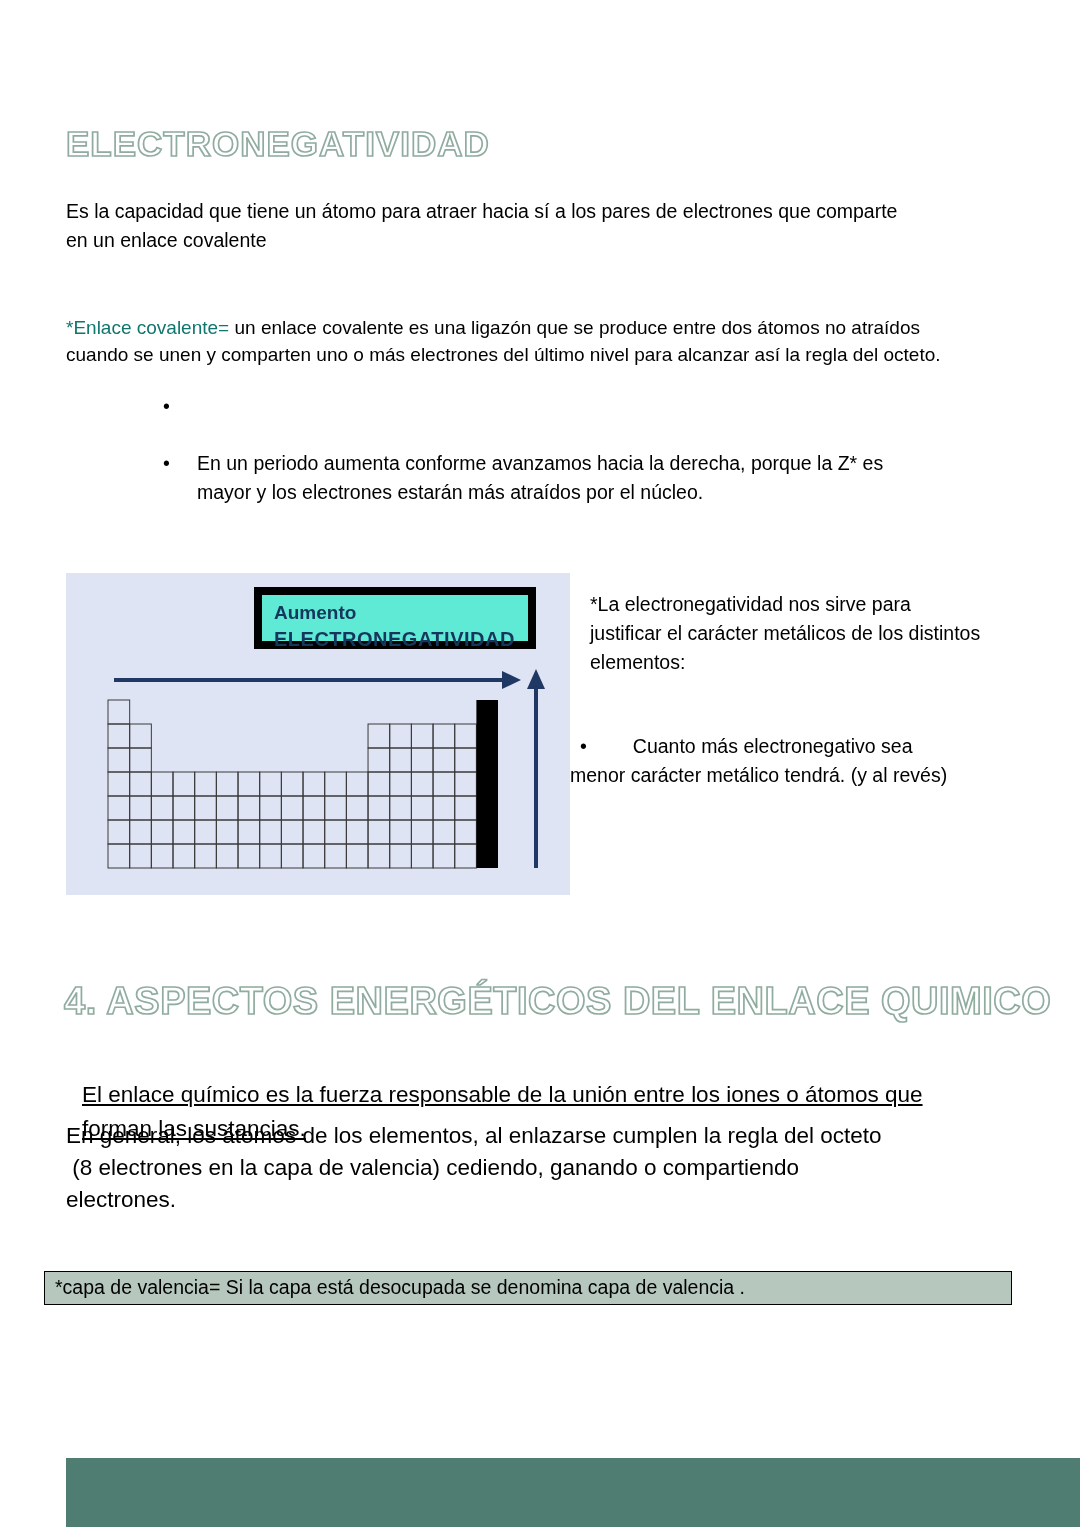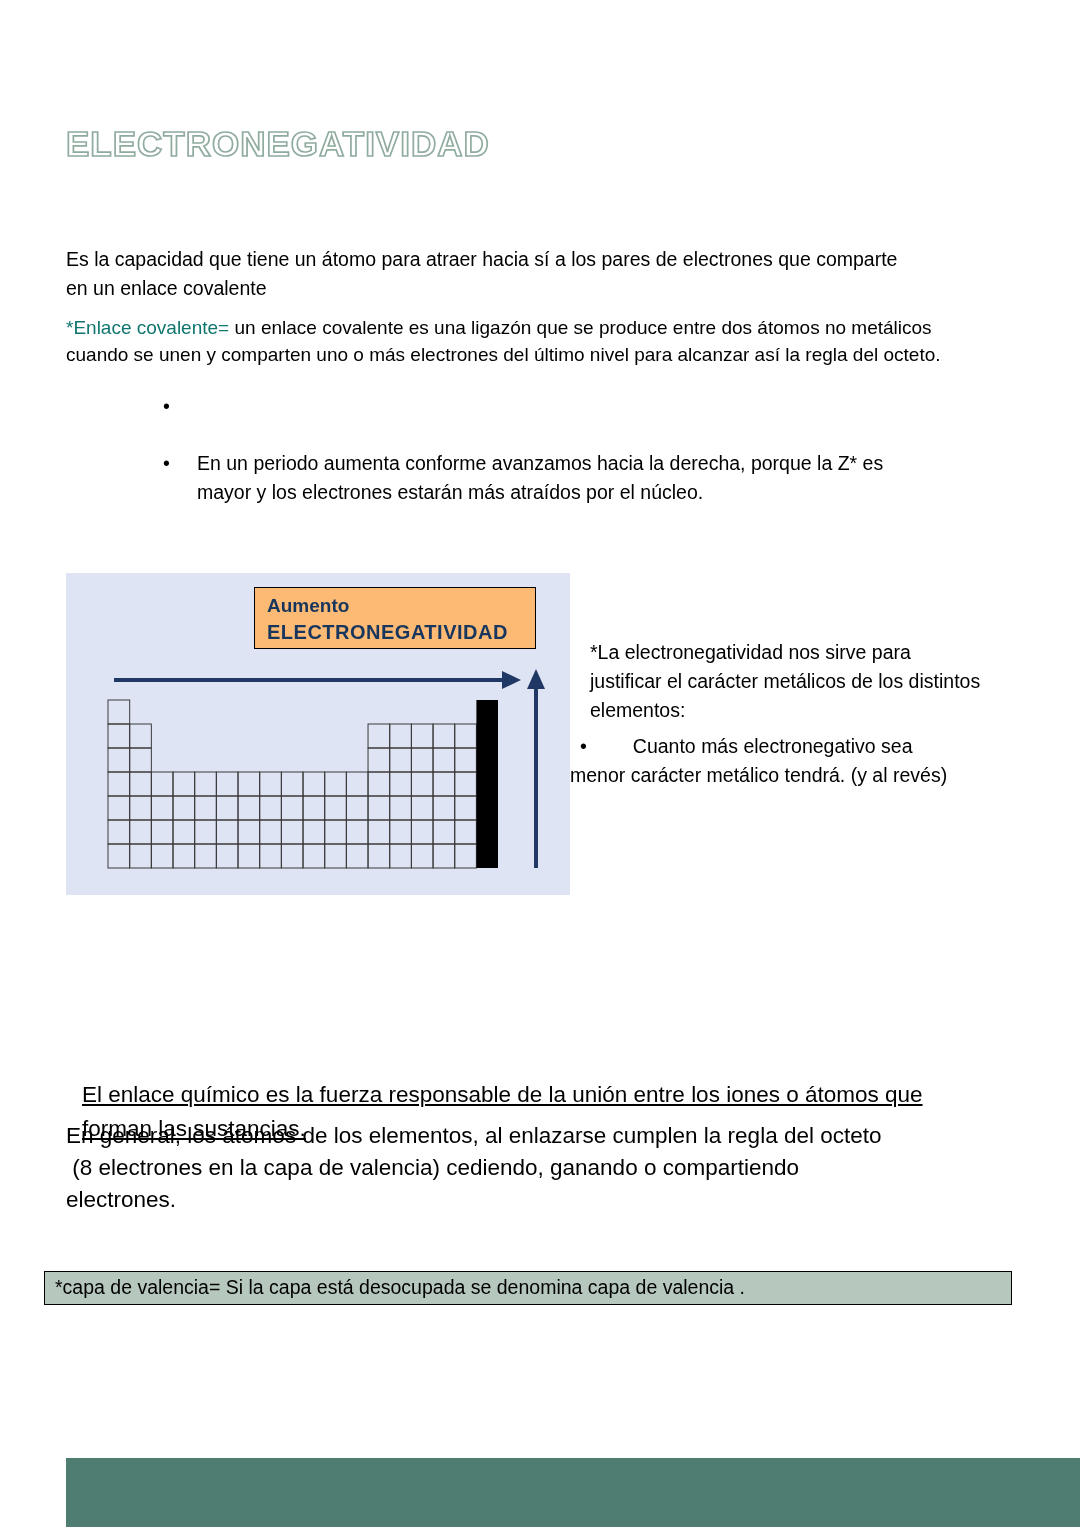--- a/index.html
+++ b/index.html
@@ -19,42 +19,42 @@
   .outline-heading{
     font-weight:bold;
     color:#ffffff;
     -webkit-text-stroke:1.7px #90ac9f;
     letter-spacing:1px;
     white-space:nowrap;
   }
   .title1{left:66px;top:124px;font-size:35px;}
   .title2{left:64px;top:980px;font-size:38px;letter-spacing:0.5px;}
 
-  .body-text{font-size:19.5px;line-height:29px;white-space:pre-line;margin-top:48px;}
+  .body-text{font-size:19.5px;line-height:29px;white-space:pre-line;}
 
   .intro{left:66px;top:197px;width:960px;}
   .covnote{left:66px;top:286px;width:960px;font-size:19px;line-height:27.5px;white-space:pre-line;}
   .teal{color:#0f766e;}
 
   .bullets{left:163px;top:392px;width:880px;}
   .bullet-item{display:flex;margin-bottom:28px;font-size:19.5px;line-height:29px;}
   .bullet-item .dot{width:34px;flex:none;}
   .bullet-item .txt{white-space:pre-line;}
 
   
   .figure{
     left:66px;top:573px;width:504px;height:322px;
     background:#dfe4f4;
   }
   .figure svg{position:absolute;left:0;top:0;}
   .label-box{
     position:absolute;left:188px;top:14px;width:282px;height:62px;
     box-sizing:border-box;
-    background:#fdba74;
-    border:1px solid #000000;
+    background:#5eead4;
+    border:8px solid #000000;
     padding:5px 12px;
     color:#17365d;
     font-weight:bold;
   }
   .label-box .l1{font-size:19px;line-height:26px;}
   .label-box .l2{font-size:20px;line-height:27px;letter-spacing:0.5px;}
 
   .side-note{left:590px;top:590px;width:445px;}
   .side-bullet{left:570px;top:703px;width:445px;font-size:19.5px;line-height:29px;white-space:pre-line;}
   .side-bullet .sb-dot{margin:0 46px 0 10px;}
@@ -81,21 +81,21 @@
 <body>
 
 <div class="page">
 
   <h1 class="abs outline-heading title1" style="margin:0;">ELECTRONEGATIVIDAD</h1>
 
   <div class="abs body-text intro">Es la capacidad que tiene un átomo para atraer hacia sí a los pares de electrones que comparte
 en un enlace covalente</div>
 
   <div class="abs covnote">
-    <span class="teal">*Enlace covalente=</span><span> un enlace covalente es una ligazón que se produce entre dos átomos no metálicos
+    <span class="teal">*Enlace covalente=</span><span> un enlace covalente es una ligazón que se produce entre dos átomos no atraídos
 cuando se unen y comparten uno o más electrones del último nivel  para alcanzar así la regla del octeto.</span>
   </div>
 
   <div class="abs bullets">
     <div class="bullet-item">
       <span class="dot">•</span>
     </div>
     <div class="bullet-item">
       <span class="dot">•</span>
       <span class="txt">En un periodo aumenta conforme avanzamos hacia la derecha, porque la Z* es
@@ -212,20 +212,21 @@
 
   <div class="abs body-text side-note">*La electronegatividad nos sirve para
 justificar el carácter metálicos de los distintos
 elementos:</div>
 
   <div class="abs side-bullet">
     <span class="sb-dot">•</span><span>Cuanto más electronegativo sea
 menor carácter metálico tendrá. (y al revés)</span>
   </div>
 
+  <h1 class="abs outline-heading title2" style="margin:0;">4. ASPECTOS ENERGÉTICOS DEL ENLACE QUIMICO</h1>
 
   <div class="abs p-large p1">El enlace químico es la fuerza responsable de la unión entre los iones o átomos que
 forman las sustancias.</div>
 
   <div class="abs p-large p2">En general, los átomos de los elementos, al enlazarse cumplen la regla del octeto
 &nbsp;(8 electrones en la capa de valencia) cediendo, ganando o compartiendo
 electrones.</div>
 
   <div class="abs highlight-box">*capa de valencia= Si la capa está desocupada se denomina capa de valencia .</div>
 

